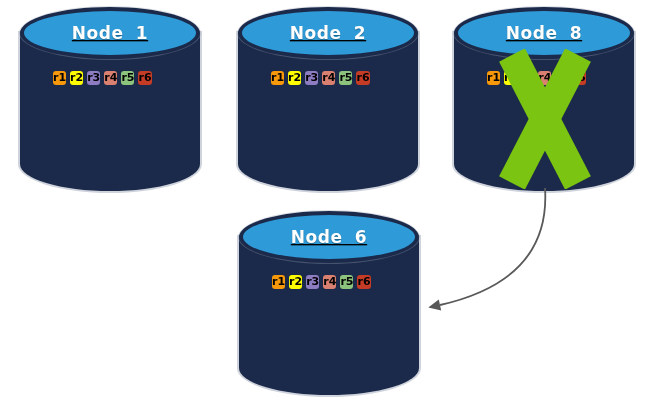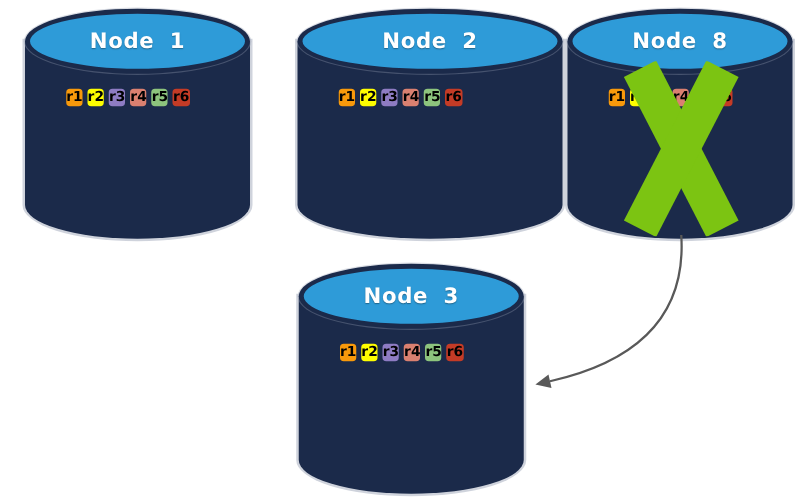--- a/index.html
+++ b/index.html
@@ -15,20 +15,21 @@
     box-shadow:0 0 0 2px rgba(148,157,177,0.45);
   }
   .cyl-top{
     position:absolute;left:0;right:0;top:0;height:52px;
     background:var(--cylinder-top,#2e9bd8);
     border:4px solid var(--cylinder-body,#1b2a4a);
     border-radius:50%;box-sizing:border-box;
     display:flex;align-items:center;justify-content:center;
     box-shadow:0 0 0 1px rgba(148,157,177,0.35);
     z-index:2;
+    text-decoration:underline;
   }
   .node-title{
     color:var(--title-text,#fff);font-size:17px;font-weight:bold;
     letter-spacing:0.5px;word-spacing:6px;
     text-shadow:0 1px 1px rgba(0,0,0,0.35);
   }
   .bars{
     position:absolute;left:33px;right:33px;top:64px;
     display:flex;flex-direction:row;gap:4px;z-index:3;
   }
@@ -59,21 +60,21 @@
     <div class="bars">
       <div class="bar" style="background: rgb(248, 153, 11);">r1</div>
       <div class="bar" style="background: rgb(254, 254, 0);">r2</div>
       <div class="bar" style="background: rgb(142, 124, 195);">r3</div>
       <div class="bar" style="background: rgb(218, 128, 112);">r4</div>
       <div class="bar" style="background: rgb(141, 196, 125);">r5</div>
       <div class="bar" style="background: rgb(196, 59, 38);">r6</div>
     </div>
   </div>
 
-  <div class="cylinder" style="left:238px;top:7px;padding-left:32px;">
+  <div class="cylinder" style="left:238px;top:7px;">
     <div class="cyl-body"></div>
     <div class="cyl-top">
       <span class="node-title">Node 2</span>
     </div>
     <div class="bars">
       <div class="bar" style="background: rgb(248, 153, 11);">r1</div>
       <div class="bar" style="background: rgb(254, 254, 0);">r2</div>
       <div class="bar" style="background: rgb(142, 124, 195);">r3</div>
       <div class="bar" style="background: rgb(218, 128, 112);">r4</div>
       <div class="bar" style="background: rgb(141, 196, 125);">r5</div>
@@ -96,21 +97,21 @@
     </div>
     <svg class="fail-x" viewBox="0 0 102 140" aria-hidden="true">
       <line x1="18" y1="6" x2="84" y2="134" stroke="currentColor" stroke-width="29"></line>
       <line x1="84" y1="6" x2="18" y2="134" stroke="currentColor" stroke-width="29"></line>
     </svg>
   </div>
 
   <div class="cylinder" style="left:239px;top:211px;">
     <div class="cyl-body"></div>
     <div class="cyl-top">
-      <span class="node-title">Node 3</span>
+      <span class="node-title">Node 6</span>
     </div>
     <div class="bars">
       <div class="bar" style="background: rgb(248, 153, 11);">r1</div>
       <div class="bar" style="background: rgb(254, 254, 0);">r2</div>
       <div class="bar" style="background: rgb(142, 124, 195);">r3</div>
       <div class="bar" style="background: rgb(218, 128, 112);">r4</div>
       <div class="bar" style="background: rgb(141, 196, 125);">r5</div>
       <div class="bar" style="background: rgb(196, 59, 38);">r6</div>
     </div>
   </div>

